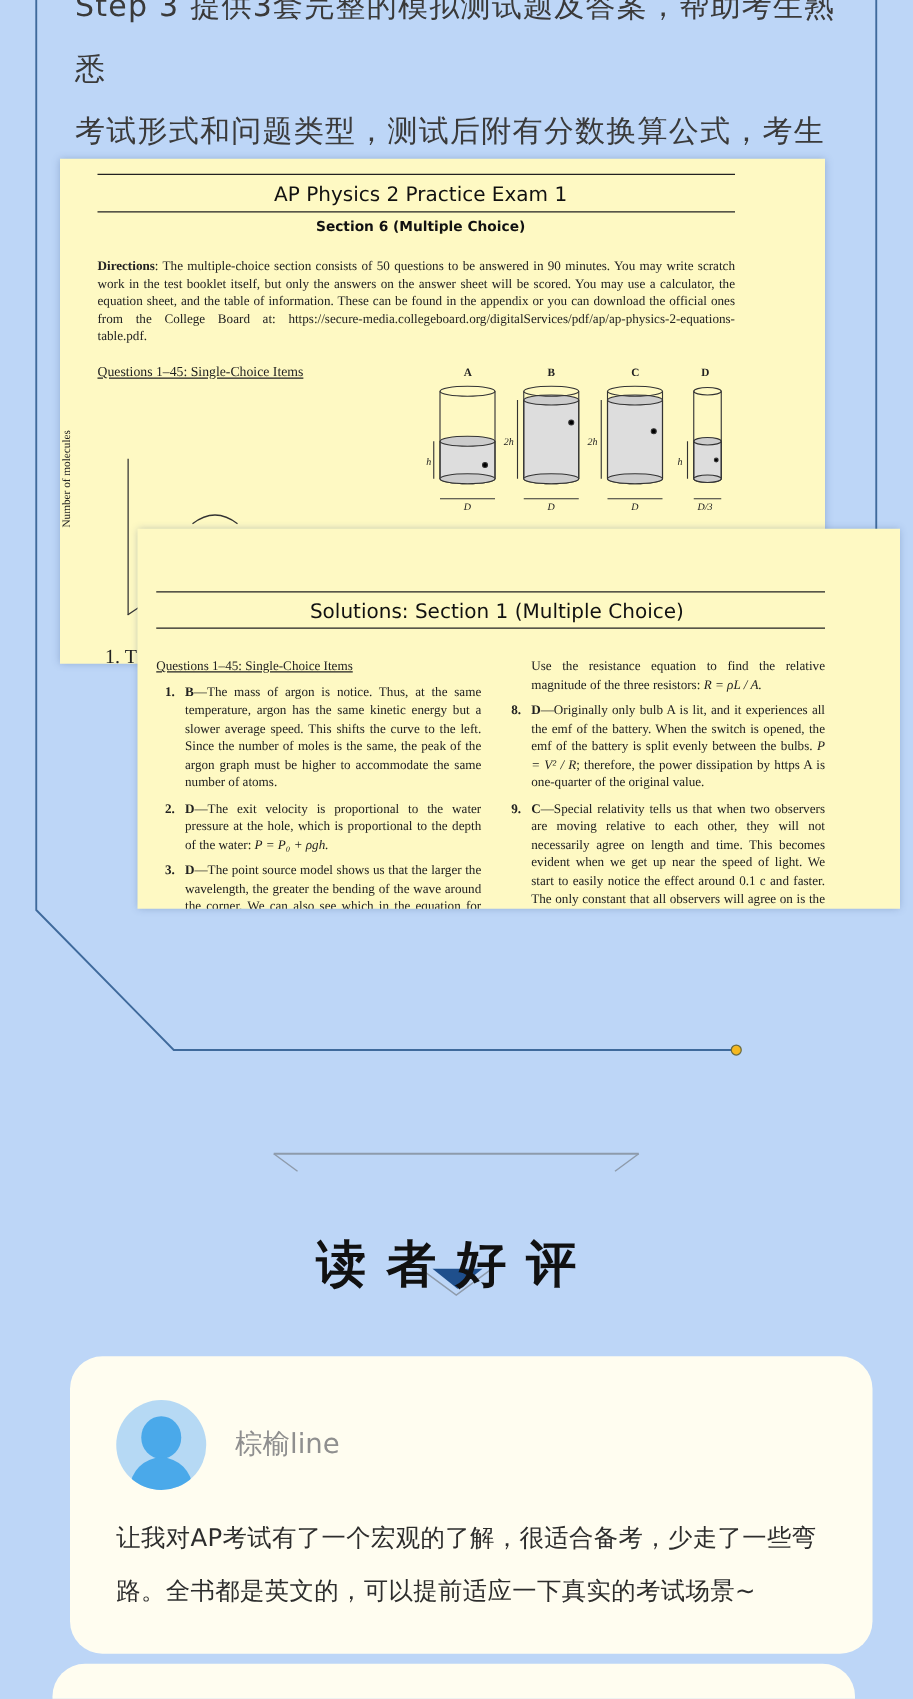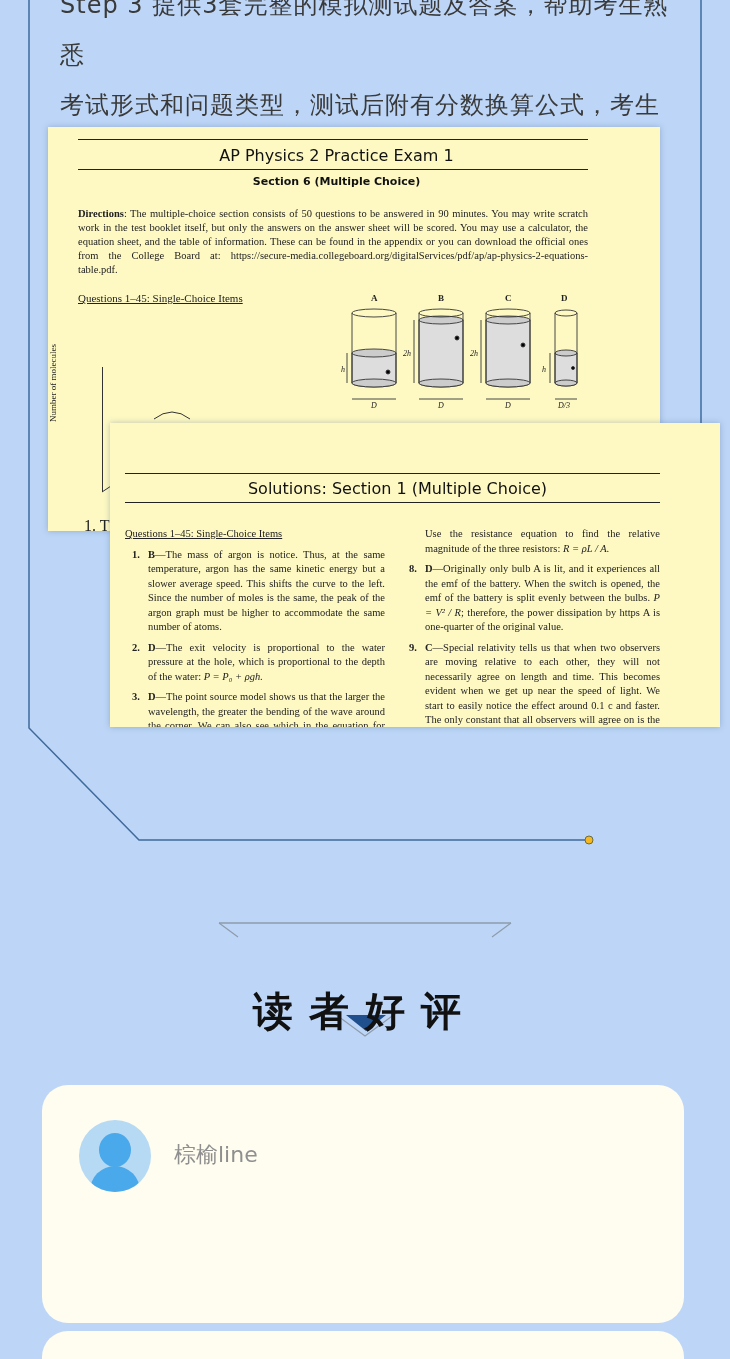--- a/index.html
+++ b/index.html
@@ -46,21 +46,21 @@
 
   .heading-wrap { position: absolute; left: 0; top: 915px; width: 730px; height: 130px; }
   .heading-title {
     position: absolute; left: 0; width: 730px; top: 40px; text-align: center;
     font-family: Liberation Serif, serif; font-weight: bold; font-size: 40px; letter-spacing: 16px; color: #111; margin-top: 29px;
   }
 
   .review-card {
     position: absolute; left: 42px; width: 642px; background: #fffdf0; border-radius: 26px;
   }
-  .card1 { top: 1085px; height: 238px; }
+  .card1 { top: 1085px; height: 238px; margin-left: 14px; }
   .card2 { top: 1331px; height: 60px; }
   .avatar { position: absolute; left: 37px; top: 35px; width: 72px; height: 72px; border-radius: 50%; background: #b6d9f4; overflow: hidden; }
   .avatar .head { position: absolute; left: 20px; top: 13px; width: 32px; height: 34px; border-radius: 50%; background: #4aa9ea; }
   .avatar .body { position: absolute; left: 11px; top: 46px; width: 50px; height: 36px; border-radius: 25px 25px 0 0; background: #4aa9ea; }
   .username { position: absolute; left: 132px; top: 55px; font-size: 22px; color: #8f8f8f; }
   .review-text { position: absolute; left: 37px; top: 125px; width: 580px; font-size: 19.5px; line-height: 42px; color: #2d2d2d; letter-spacing: 0.3px; }
 </style>
 </head>
 <body>
 
@@ -195,14 +195,15 @@
   </svg>
   <div class="heading-title">读者好评</div>
 </div>
 
 <div class="review-card card1">
   <div class="avatar">
     <div class="head"></div>
     <div class="body"></div>
   </div>
   <div class="username">棕榆line</div>
+  <div class="review-text">让我对AP考试有了一个宏观的了解，很适合备考，少走了一些弯路。全书都是英文的，可以提前适应一下真实的考试场景~</div>
 </div>
 <div class="review-card card2"></div>
 
 </body></html>

